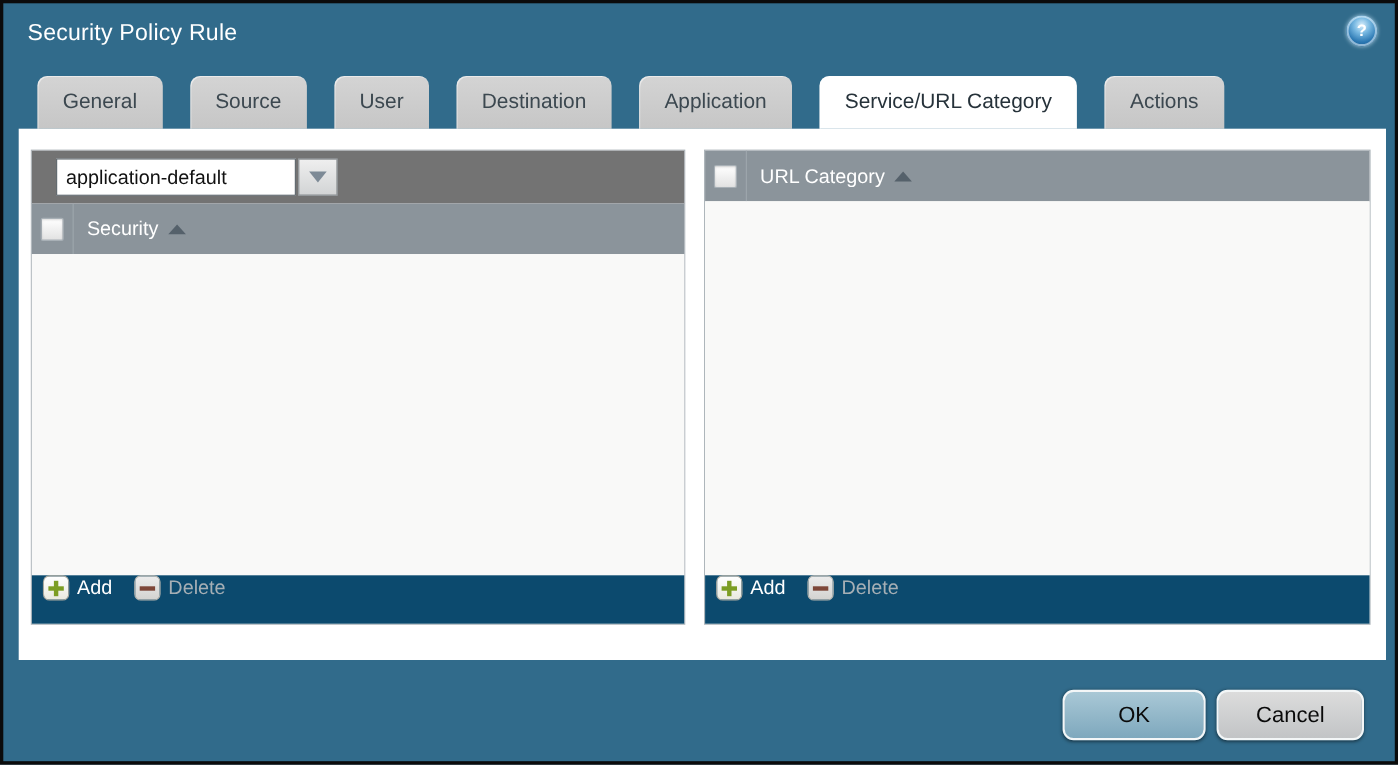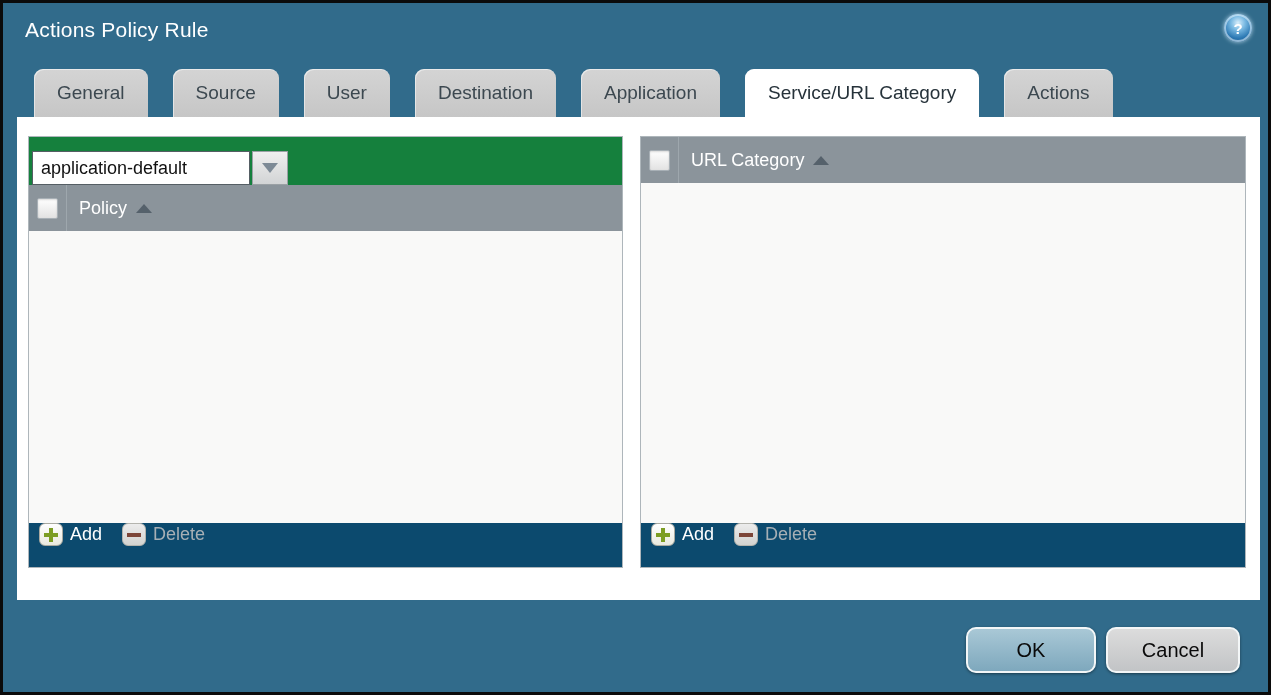--- a/index.html
+++ b/index.html
@@ -32,21 +32,21 @@
   .tab.active { background:#ffffff; color:#26323a; }
 
   
   .content { position:absolute; left:14px; top:114px; width:1243px; height:483px; background:#ffffff; }
 
   
   .panel { position:absolute; top:19px; height:432px; border:1px solid #aeb6bb; display:flex; flex-direction:column; }
   .panel-left  { left:11px;  width:595px; }
   .panel-right { left:623px; width:606px; }
 
-  .panel-top { height:48px; background:#15803d; flex:0 0 auto; display:flex; align-items:flex-end; padding:0 3px; }
+  .panel-top { height:48px; background:#737373; flex:0 0 auto; display:flex; align-items:center; padding:0 22px; }
   .colhead   { height:46px; background:#8b949b; flex:0 0 auto; display:flex; align-items:center; }
   .list      { flex:1 1 auto; background:#f9f9f8; }
   .footer    { height:44px; background:#0c4a6e; flex:0 0 auto; display:flex; align-items:flex-start; padding-left:10px; }
 
   
   .combo { display:flex; align-items:center; }
   .combo input {
     width:218px; height:34px; border:1px solid #555e64; background:#fff;
     font-family:"Liberation Sans", sans-serif; font-size:18px; color:#111; padding:0 8px; outline:none;
   }
@@ -97,21 +97,21 @@
     box-shadow: 0 1px 3px rgba(0,0,0,0.45);
   }
   .btn-ok     { left:963px;  width:130px; background:linear-gradient(#a9c8d6, #7ea8bd); }
   .btn-cancel { left:1103px; width:134px; background:linear-gradient(#dcdcdc, #c2c4c6); }
 </style>
 </head>
 <body>
 
 <div class="window">
 
-  <div class="title">Actions Policy Rule</div>
+  <div class="title">Security Policy Rule</div>
   <div class="help-icon">
     <span>?</span>
   </div>
 
   <div class="tabs">
     <div class="tab">General</div>
     <div class="tab">Source</div>
     <div class="tab">User</div>
     <div class="tab">Destination</div>
     <div class="tab">Application</div>
@@ -127,21 +127,21 @@
           <input type="text" readonly="" value="application-default" style="">
           <div class="combo-btn">
             <div class="tri-down"></div>
           </div>
         </div>
       </div>
       <div class="colhead">
         <div class="cb-cell">
           <div class="cb"></div>
         </div>
-        <span class="col-label">Policy</span>
+        <span class="col-label">Security</span>
         <div class="sort-up"></div>
       </div>
       <div class="list"></div>
       <div class="footer">
         <div class="tool-btn">
           <div class="mini">
               <div class="bar-h"></div>
               <div class="bar-v"></div>
             </div>
           <span class="tool-label">Add</span>

